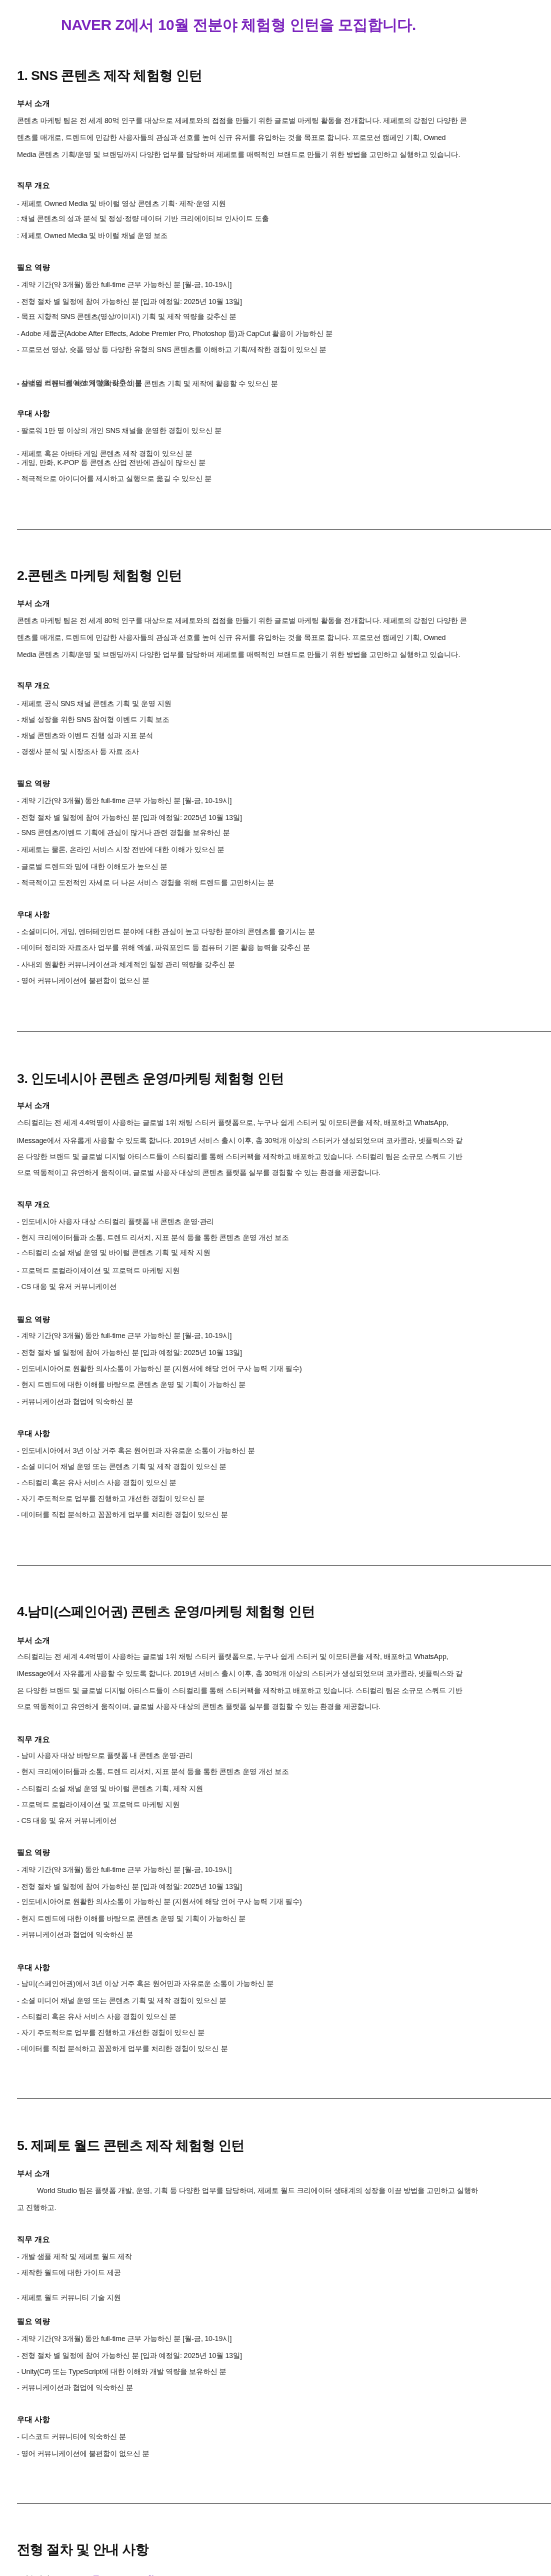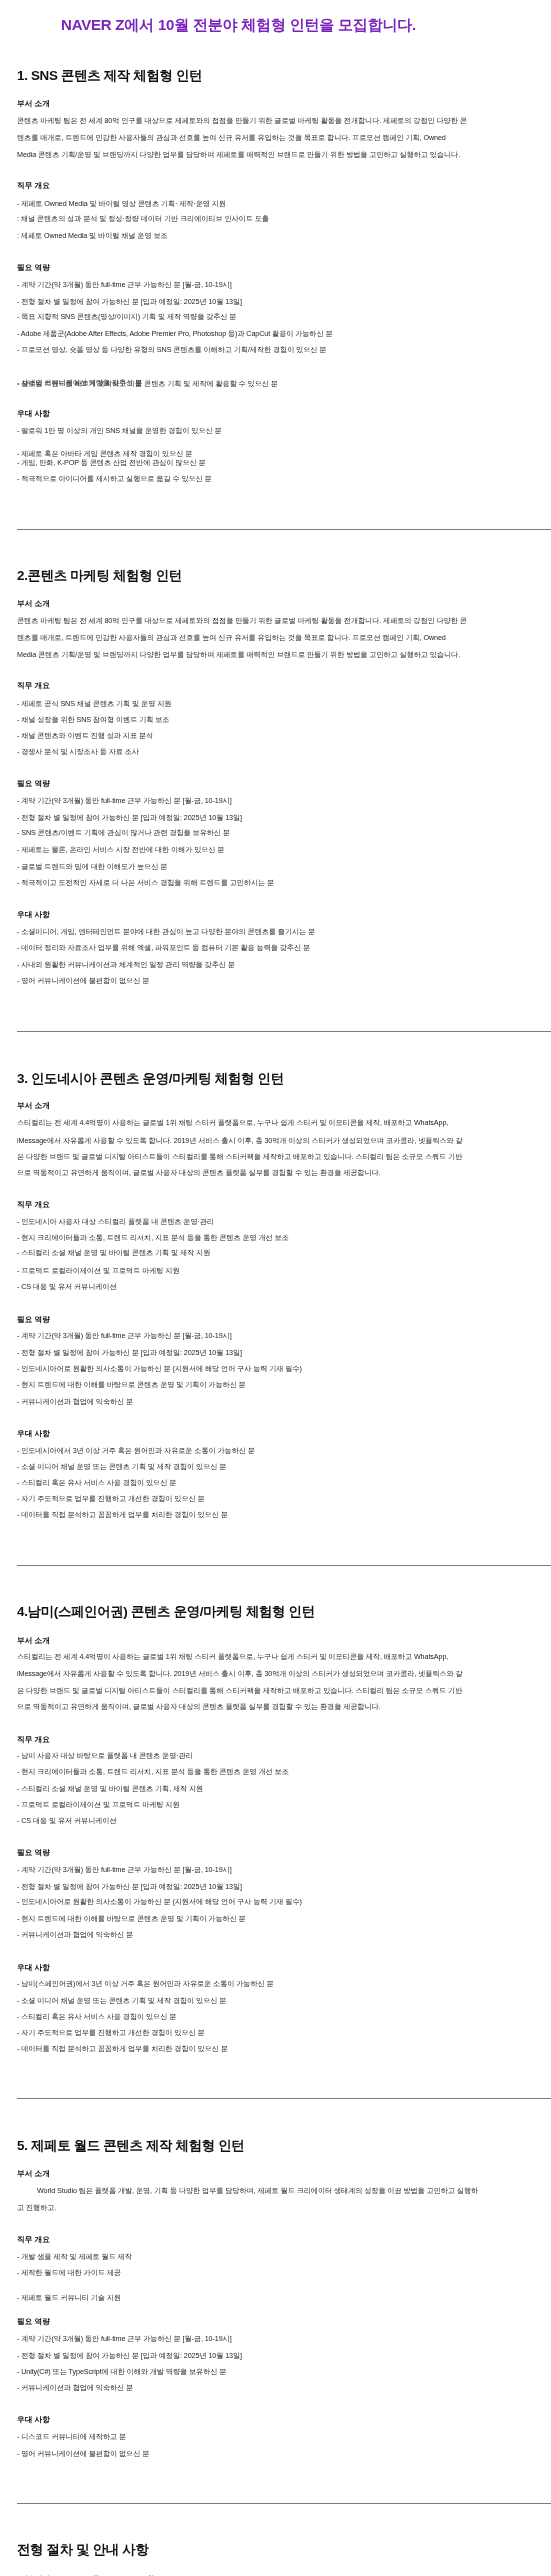--- a/index.html
+++ b/index.html
@@ -184,21 +184,21 @@
   <div class="abs body-text" style="top:2268px;">- 제작한 월드에 대한 가이드 제공</div>
   <div class="abs body-text" style="top:2285px;margin-top:8px;">- 제페토 월드 커뮤니티 기술 지원</div>
 
   <div class="abs sub-title" style="top:2317px;">필요 역량</div>
   <div class="abs body-text" style="top:2334px;">- 계약 기간(약 3개월) 동안 full-time 근무 가능하신 분 [월-금, 10-19시]</div>
   <div class="abs body-text" style="top:2351px;">- 전형 절차 별 일정에 참여 가능하신 분 [입과 예정일: 2025년 10월 13일]</div>
   <div class="abs body-text" style="top:2367px;">- Unity(C#) 또는 TypeScript에 대한 이해와 개발 역량을 보유하신 분</div>
   <div class="abs body-text" style="top:2383px;">- 커뮤니케이션과 협업에 익숙하신 분</div>
 
   <div class="abs sub-title" style="top:2415px;">우대 사항</div>
-  <div class="abs body-text" style="top:2432px;">- 디스코드 커뮤니티에 제작하고 분</div>
+  <div class="abs body-text" style="top:2432px;">- 디스코드 커뮤니티에 익숙하신 분</div>
   <div class="abs body-text" style="top:2449px;">- 영어 커뮤니케이션에 불편함이 없으신 분</div>
 </section>
 
 <div class="separator" style="top:2503px;"></div>
 
 <section>
   <div class="abs section-title" style="top:2541px;">전형 절차 및 안내 사항</div>
 
   <div class="abs body-text" style="top:2574px;">
     <span>- 접수기간 : </span><span class="accent">2025.09.05(금) ~ 2025.09.15(월) 23:59</span>

